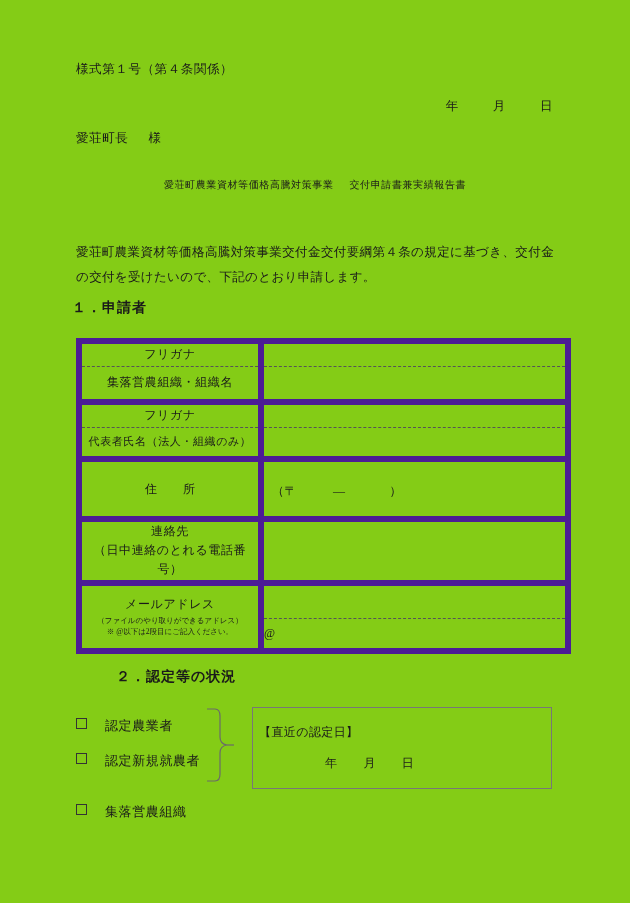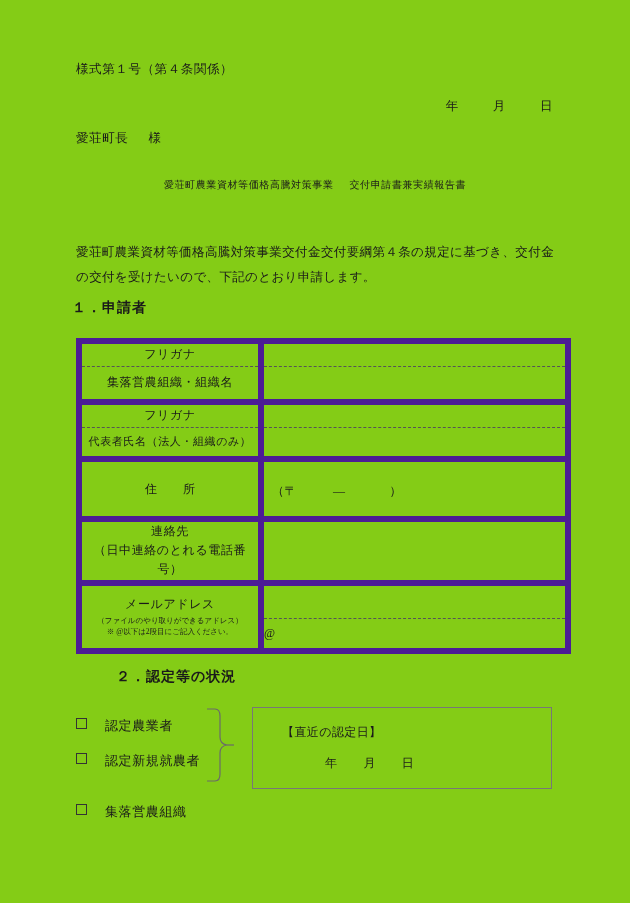--- a/index.html
+++ b/index.html
@@ -178,21 +178,21 @@
     position: absolute;
     left: 252px;
     top: 707px;
     width: 300px;
     height: 82px;
     border: 1px solid #777;
     box-sizing: border-box;
   }
   .date-box-title {
     position: absolute;
-    left: 29px;
+    left: 6px;
     top: 16px;
     font-size: 12px;
     letter-spacing: 0.4px;
     white-space: nowrap;
   }
   .date-box-line {
     position: absolute;
     left: 72px;
     top: 47px;
     font-size: 12px;

